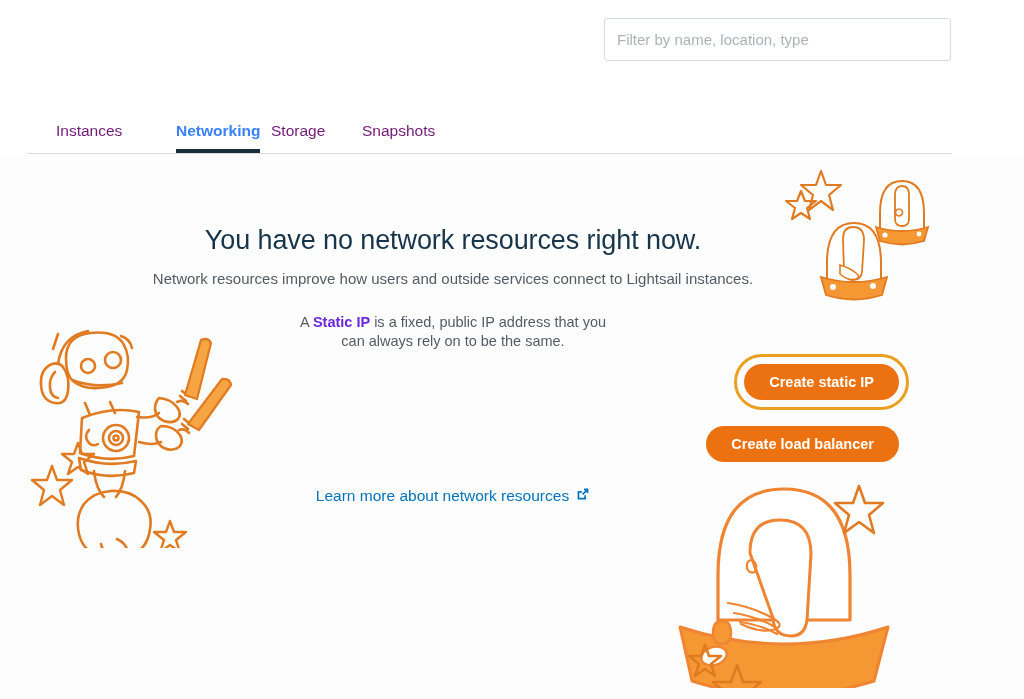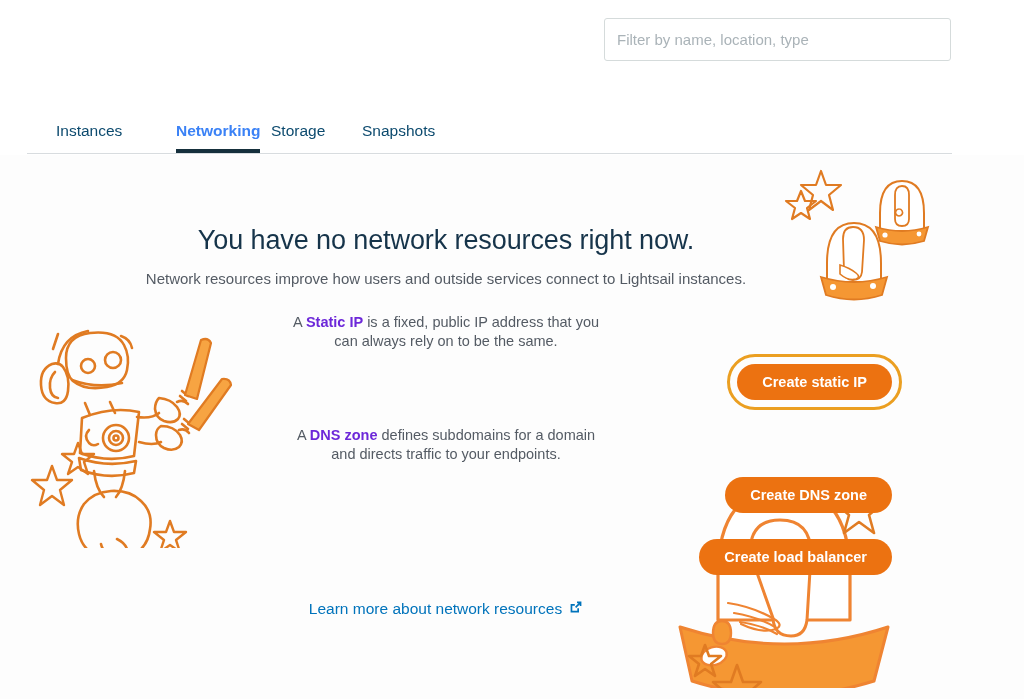--- a/index.html
+++ b/index.html
@@ -65,21 +65,21 @@
     top: 39px;
     width: 925px;
     height: 1px;
     background: #d8dcdf;
   }
   .tab {
     position: absolute;
     top: 0;
     font-size: 15.5px;
     line-height: 34px;
-    color: #0c4a6e;
+    color: #701a75;
     cursor: pointer;
     white-space: nowrap;
     padding-bottom: 5px;
   }
   .tab.active {
     color: #3b82f6;
     font-weight: 700;
     margin-left: 31px;
   }
   .tab.active::after {
@@ -102,20 +102,21 @@
     background: #fdfdfd;
     overflow: hidden;
   }
   .empty-state {
     position: absolute;
     left: 0;
     top: 0;
     width: 892px;
     text-align: center;
     z-index: 3;
+    padding-left: 7px;
   }
   .es-title {
     margin-top: 70px;
     font-size: 27px;
     font-weight: 400;
     color: #16344a;
     letter-spacing: -0.1px;
   }
   .es-sub {
     margin-top: 14px;
@@ -322,26 +323,20 @@
 
     <div class="es-sub">Network resources improve how users and outside services connect to Lightsail instances.</div>
 
     <div class="block">
       <div class="block-desc"><span>A </span><b>Static IP</b><span> is a fixed, public IP address that you can always rely on to be the same.</span></div>
       <div class="btn-wrap">
         <button class="btn focused">Create static IP</button>
       </div>
     </div>
 
-    <div class="block">
-      <div class="block-desc"><span>A </span><b>DNS zone</b><span> defines subdomains for a domain and directs traffic to your endpoints.</span></div>
-      <div class="btn-wrap">
-        <button class="btn">Create DNS zone</button>
-      </div>
-    </div>
 
     <div class="block">
       <div class="btn-wrap">
         <button class="btn">Create load balancer</button>
       </div>
     </div>
 
     <div>
       <a class="learn-more" href="#">
         <span>Learn more about network resources</span>

